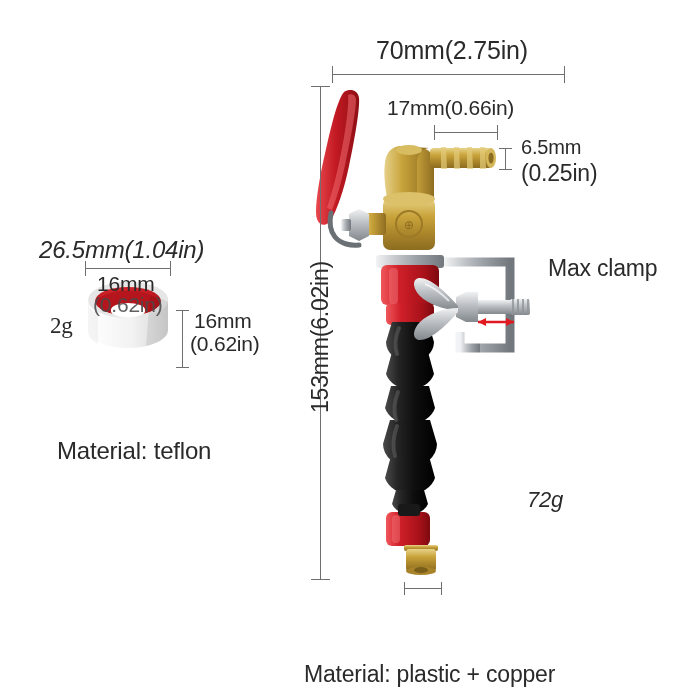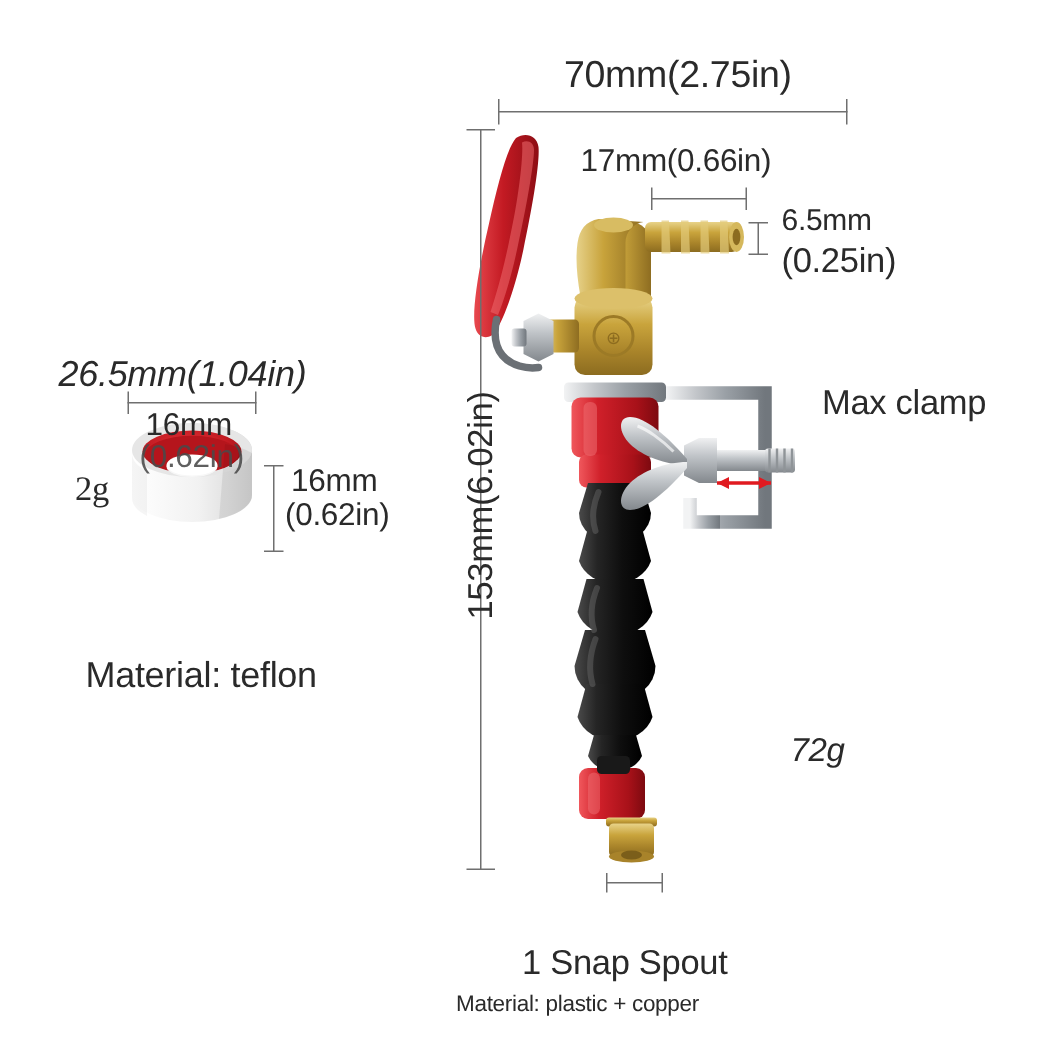--- a/index.html
+++ b/index.html
@@ -249,23 +249,22 @@
   <div class="lbl" style="left:521px; top:136px; font-size:20px;text-align:right;">6.5mm</div>
   <div class="lbl" style="left:521px; top:160px; font-size:23px;">(0.25in)</div>
 
   <div class="lbl rot" style="left:307px; top:413px; font-size:23px;">153mm(6.02in)</div>
 
   <div class="lbl" style="left:548px; top:255px; font-size:23px;">Max clamp</div>
 
   <div class="lbl" style="left:527px; top:487px; font-size:22px;font-style:italic;">72g</div>
 
 
-  <div class="lbl" style="left:348px; top:628px; font-size:23px;">1 Snap Spout</div>
-
-  <div class="lbl" style="left:304px; top:661px; font-size:15px;">Material: plastic + copper</div>
+
+  <div class="lbl" style="left:304px; top:661px; font-size:23px;">Material: plastic + copper</div>
 
   <div class="lbl" style="left:39px; top:236px; font-size:24px;font-style:italic;">26.5mm(1.04in)</div>
 
   <div class="lbl" style="left:97px; top:272px; font-size:21px;">16mm</div>
   <div class="lbl" style="left:93px; top:293px; font-size:21px; color:#4a4a4a; opacity:0.88;">(0.62in)</div>
 
   <div class="lbl" style="left:194px; top:309px; font-size:21px;">16mm</div>
   <div class="lbl" style="left:190px; top:332px; font-size:21px;">(0.62in)</div>
 
   <div class="lbl" style="left:50px; top:313px; font-size:23px;font-family:Liberation Serif, serif;">2g</div>

